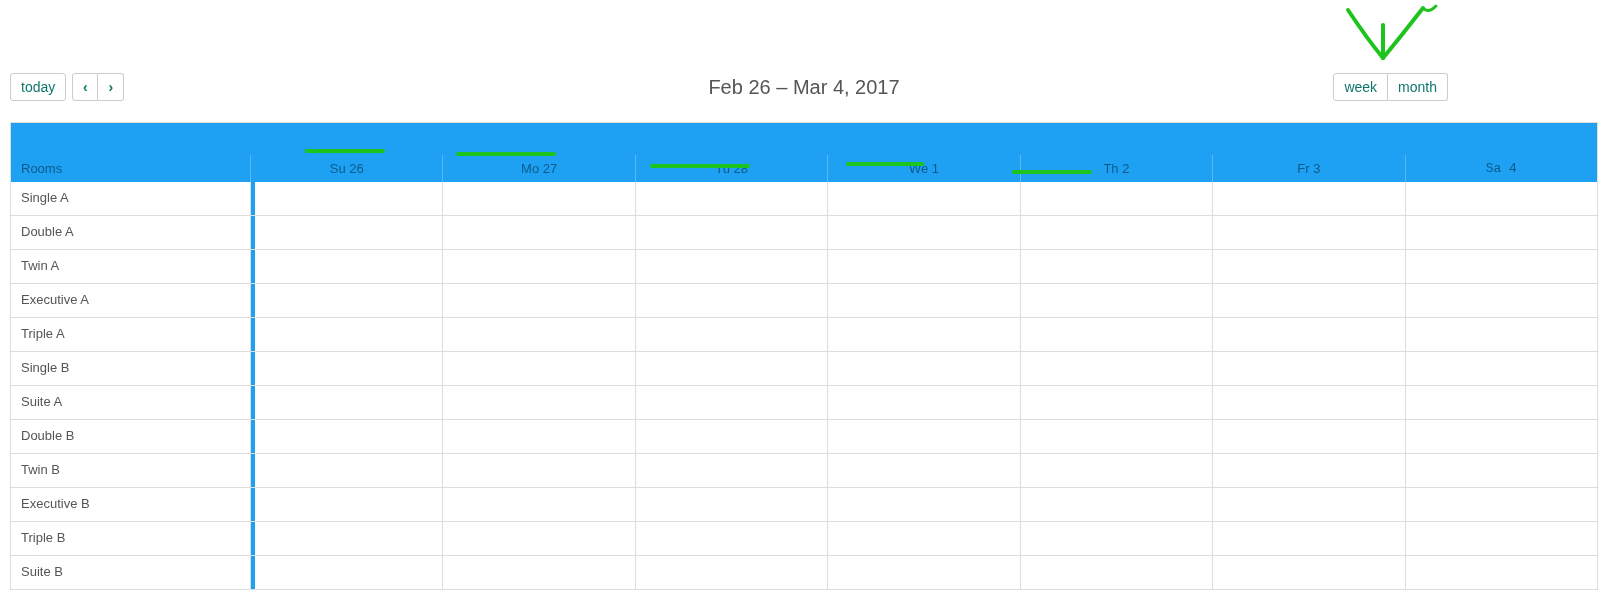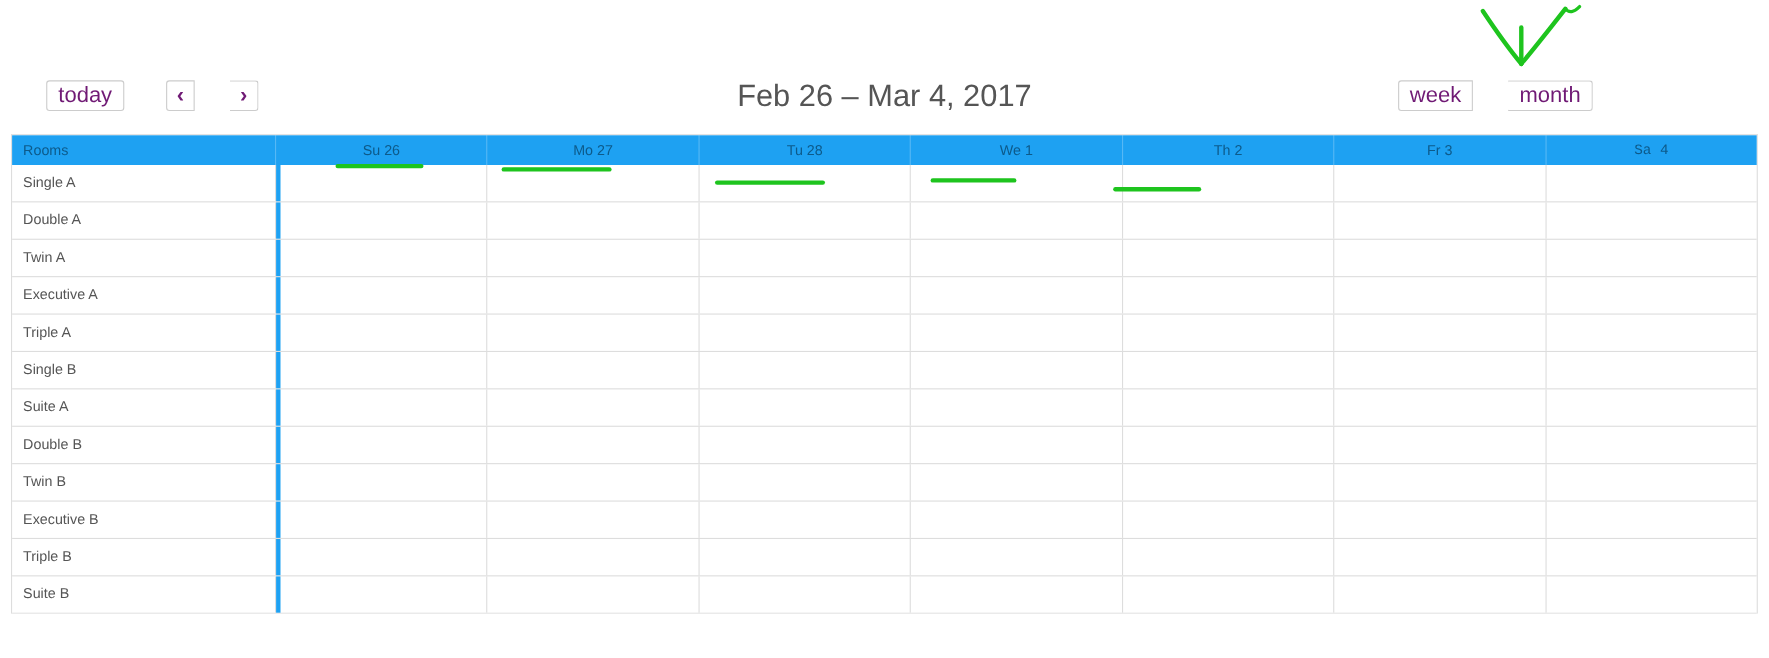--- a/index.html
+++ b/index.html
@@ -20,44 +20,43 @@
       position: relative;
     }
     .toolbar-left {
       display: flex;
       gap: 6px;
       align-items: center;
     }
     .btn {
       background: #fff;
       border: 1px solid #ccc;
-      color: #701a75;
+      color: #0f766e;
       padding: 4px 10px;
-      font-size: 20px;
+      font-size: 14px;
       cursor: pointer;
       height: 28px;
       display: inline-flex;
       align-items: center;
       justify-content: center;
-      margin-left: 32px;
     }
     .btn-group {
       display: inline-flex;
     }
     .btn-group .btn { border-radius: 0; }
     .btn-group .btn:first-child { border-top-left-radius: 3px; border-bottom-left-radius: 3px; }
     .btn-group .btn:last-child { border-top-right-radius: 3px; border-bottom-right-radius: 3px; border-left: none; }
     .btn-nav { width: 26px; padding: 0; font-weight: bold; }
     .btn-today { border-radius: 3px; }
 
     .toolbar-title {
       position: absolute;
       left: 50%;
       transform: translateX(-50%);
-      font-size: 28px;
+      font-size: 20px;
       color: #555;
       font-weight: 400;
     }
     .toolbar-right {
       margin-left: auto;
       margin-right: 150px;
       padding-left: 17px;
     }
 
     .calendar {
@@ -69,20 +68,21 @@
       display: flex;
       background: #1ea1f2;
     }
     .cal-header-cell {
       border-right: 1px solid rgba(255,255,255,0.25);
       color: #0d5a8a;
       font-size: 13px;
       padding: 6px 10px;
       text-align: center;
       flex: 1 1 0;
+      margin-top: 32px;
     }
     .cal-header-cell.resource {
       flex: 0 0 240px;
       text-align: left;
       color: #0d5a8a;
     }
     .cal-header-cell:last-child { border-right: none; font-family: Liberation Mono, monospace; }
 
     .cal-body-row {
       display: flex;

